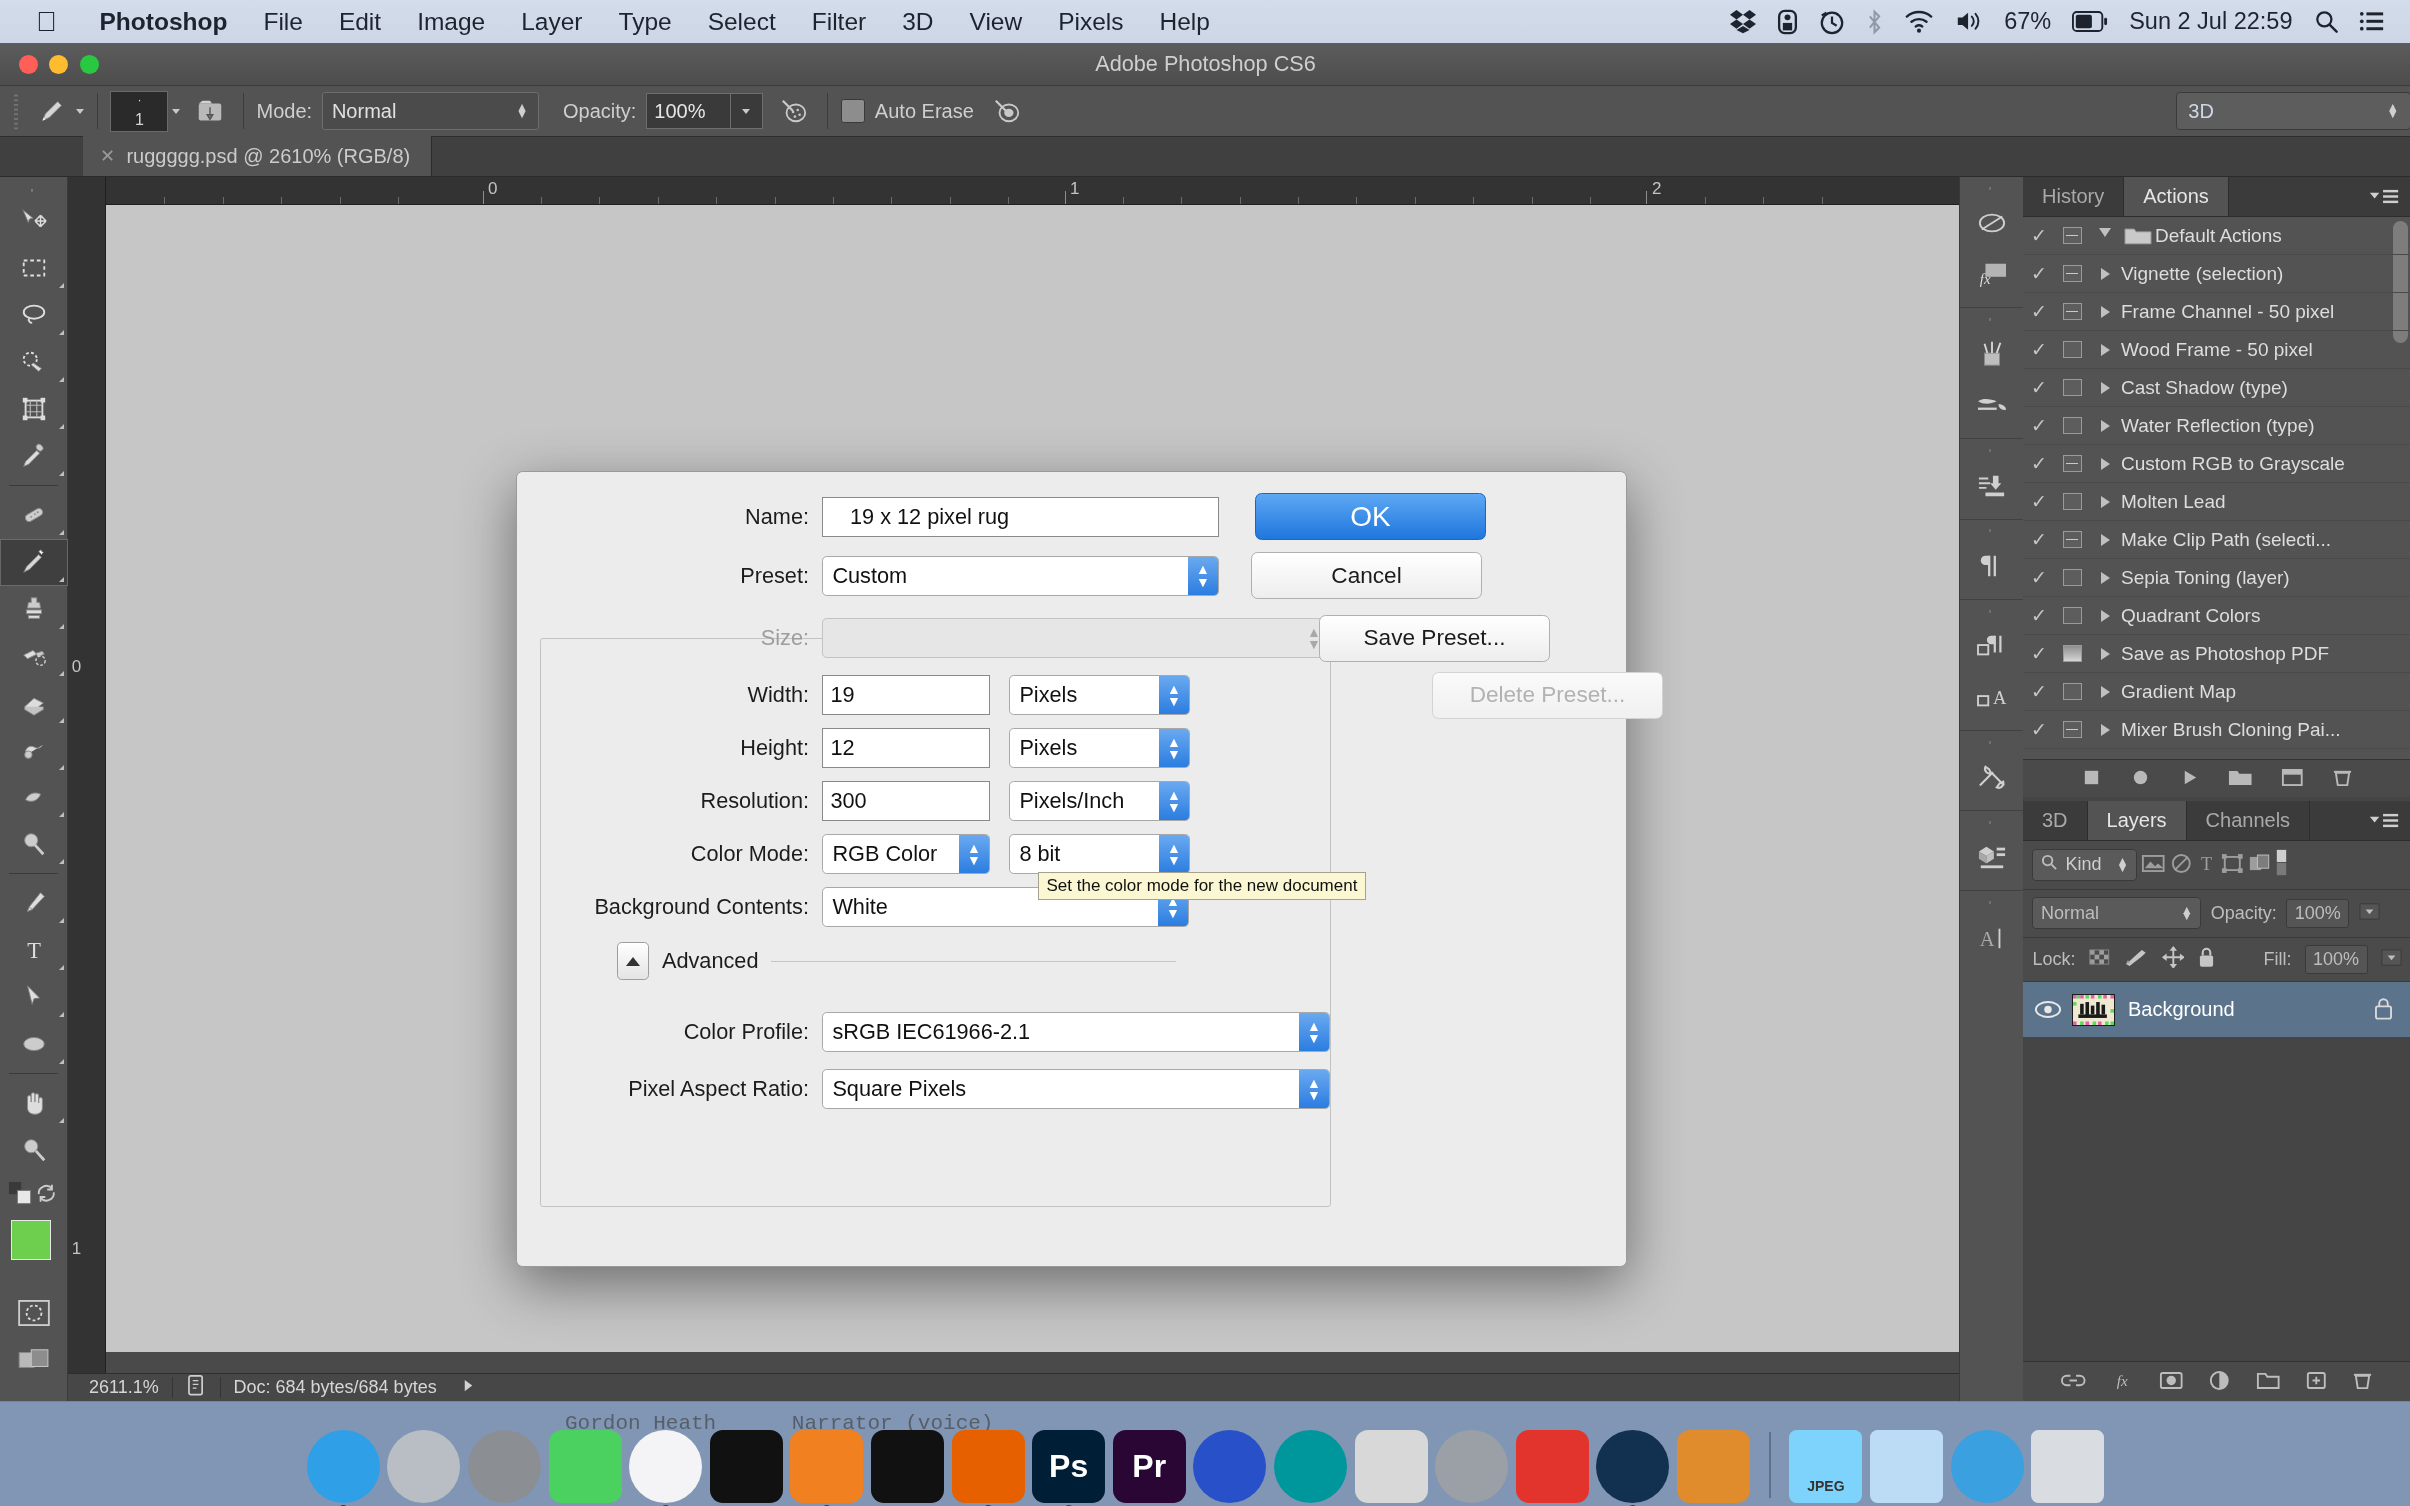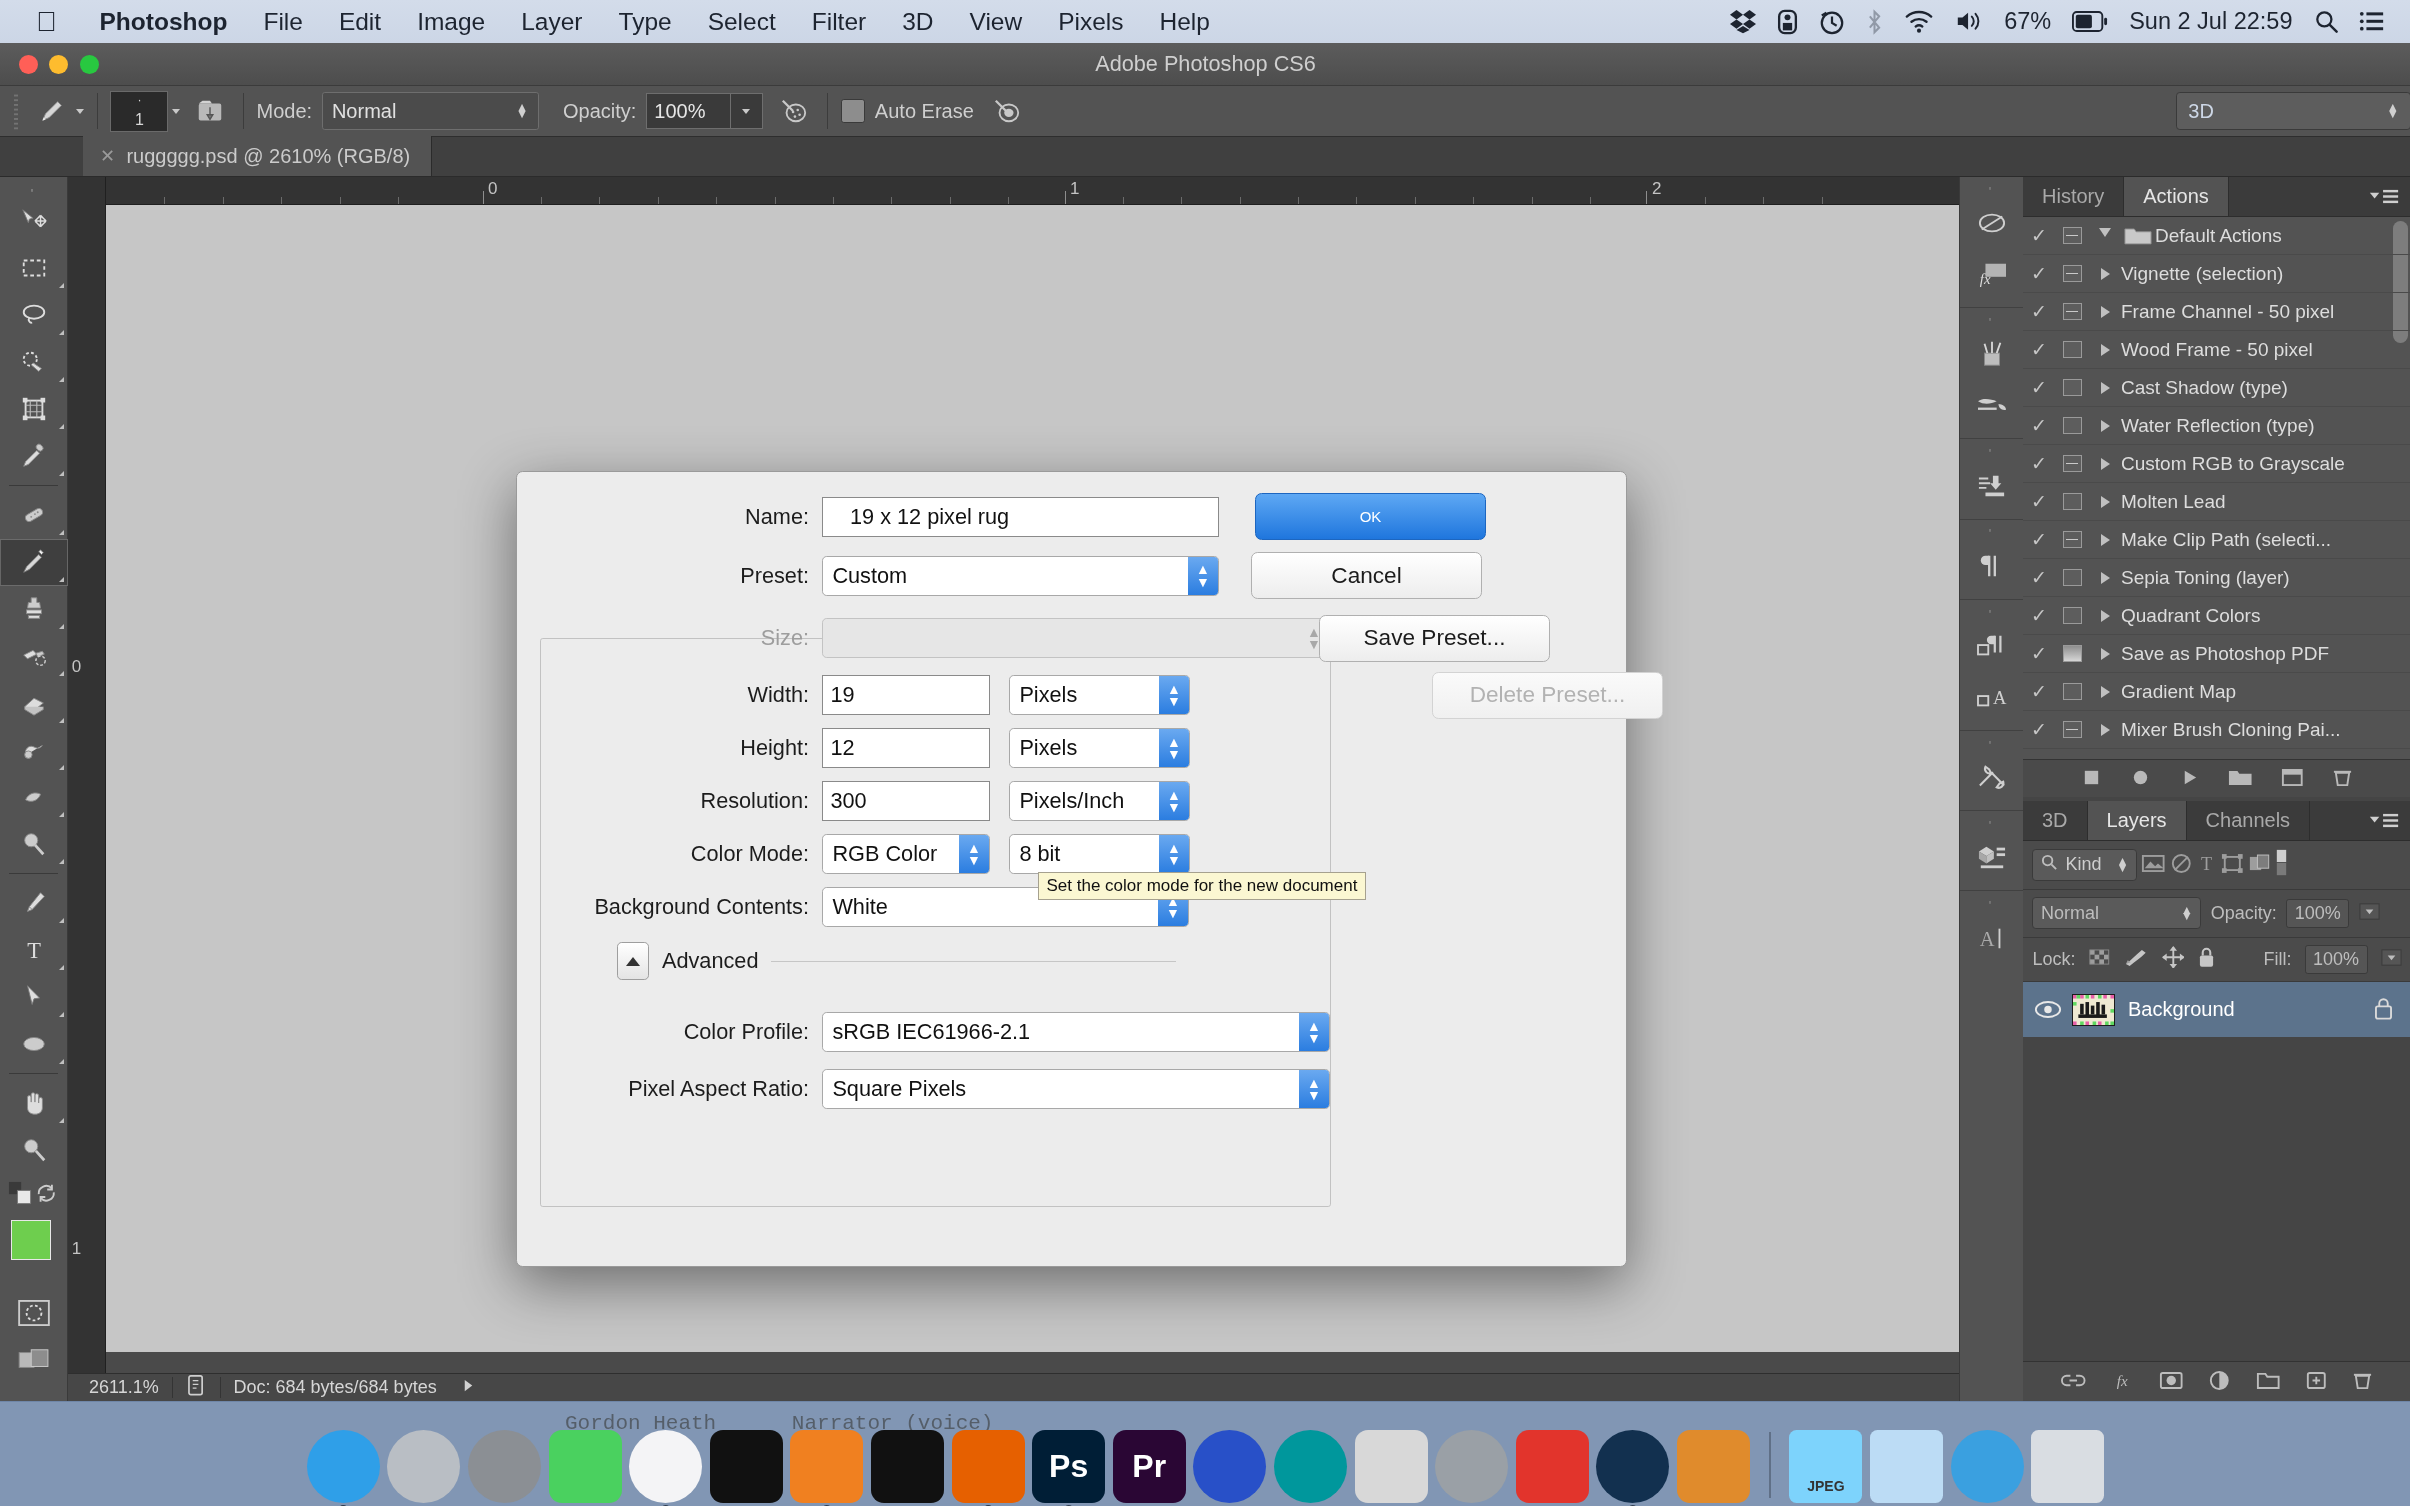--- a/index.html
+++ b/index.html
@@ -172,21 +172,21 @@
      font-size:21.7px; color:#111; padding:0 7.5px; display:flex; align-items:center;}
   .combo { background:#fff; border:0.9px solid #a8a8a8; border-radius:4.7px; height:40px;
      display:flex; align-items:center; justify-content:space-between; padding:0 0 0 9.4px;
      font-size:21.7px; color:#111; overflow:hidden;}
   .combo .stepper { width:30px; height:100%; background:linear-gradient(#6aa9f0,#2b7de0);
      display:flex; flex-direction:column; align-items:center; justify-content:center;
      color:#fff; font-size:14px; line-height:12.2px; }
   .combo.disabled { background:#e6e6e6; border-color:#c3c3c3; color:#a5a5a5; }
   .combo.disabled .stepper { background:transparent; color:#a8a8a8; }
   .okBtn { width:231px; height:47px; border-radius:6.6px; border:0.9px solid #1d66c0;
-     background:linear-gradient(#5ea8f4,#1f76dd); color:#fff; font-size:15px;
+     background:linear-gradient(#5ea8f4,#1f76dd); color:#fff; font-size:28px;
      display:flex; align-items:center; justify-content:center;}
   .plainBtn { width:231px; height:47px; border-radius:6.6px; border:0.9px solid #b0b0b0;
      background:linear-gradient(#fff,#ededed); color:#1b1b1b; font-size:22.6px;
      display:flex; align-items:center; justify-content:center;}
   .plainBtn.disabled { color:#b2b2b2; background:linear-gradient(#fafafa,#f0f0f0); border-color:#d3d3d3;}
   .groupBox { position:absolute; left:22.6px; top:166px; width:791px; height:569px;
      border:0.9px solid #c2c2c2; border-radius:2.8px; }
   .tooltip { position:absolute; background:#fbf7d2; border:0.9px solid #a6a18f;
      font-size:17px; color:#111; padding:2.8px 7.5px; white-space:nowrap; z-index:50;}
   .advRow { display:flex; align-items:center; gap:13px; margin:15px 0 9.4px 68px;}

